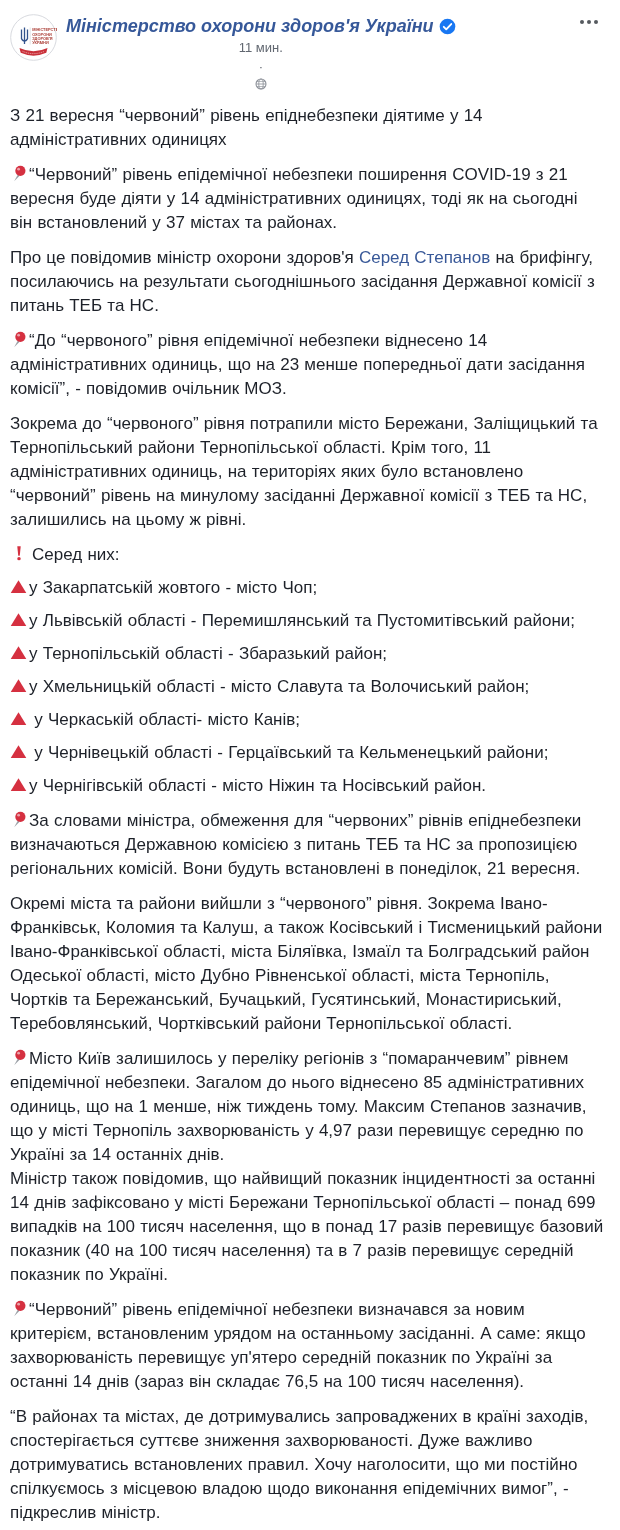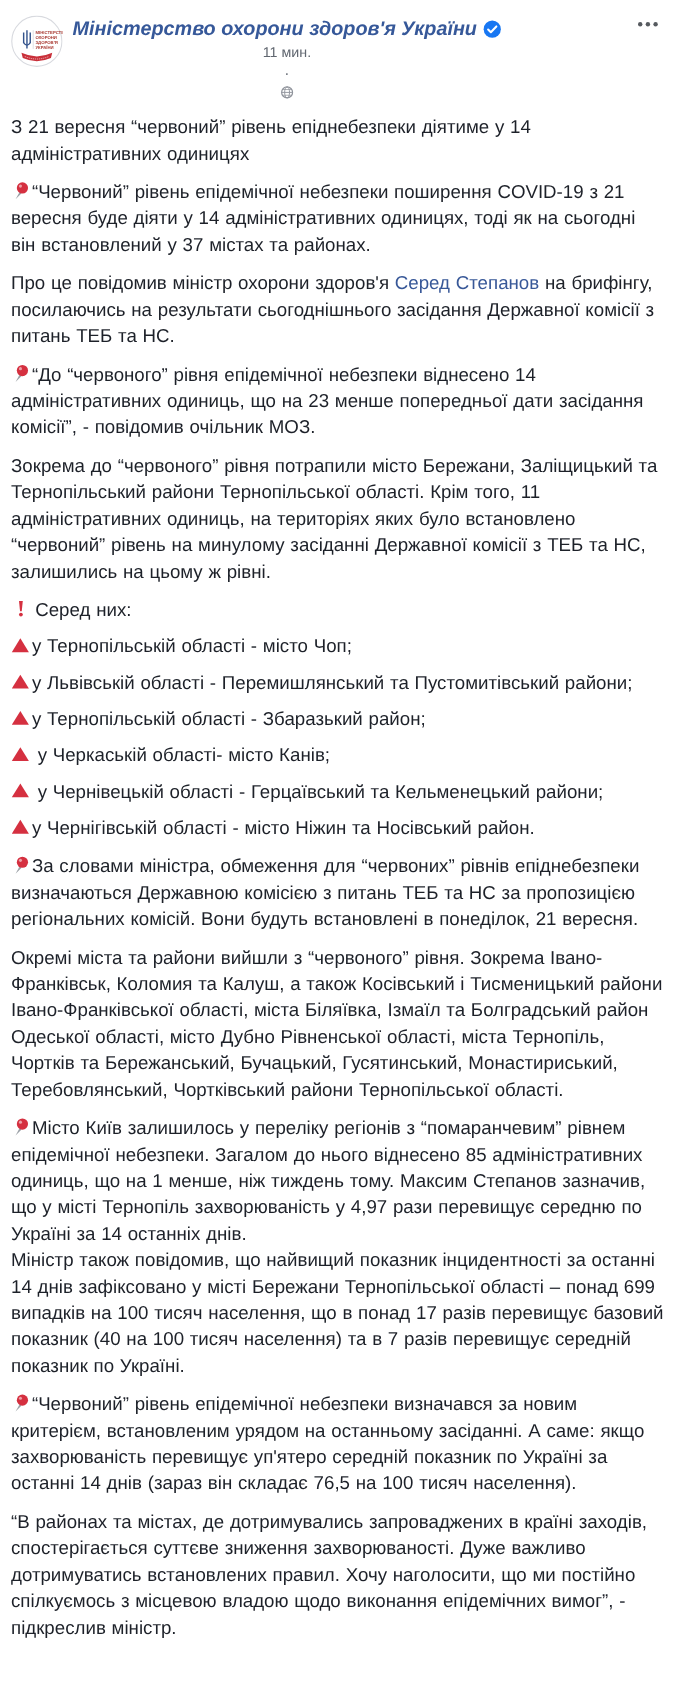--- a/index.html
+++ b/index.html
@@ -140,30 +140,33 @@
           </svg></span><span>“До “червоного” рівня епідемічної небезпеки віднесено 14 адміністративних одиниць, що на 23 менше попередньої дати засідання комісії”, - повідомив очільник МОЗ.</span></p>
 
     <p class="para"><span>Зокрема до “червоного” рівня потрапили місто Бережани, Заліщицький та Тернопільський райони Тернопільської області. Крім того, 11 адміністративних одиниць, на територіях яких було встановлено “червоний” рівень на минулому засіданні Державної комісії з ТЕБ та НС, залишились на цьому ж рівні.</span></p>
 
     <p class="para"><span class="emoji exclaim"><svg width="12" height="16">
             <use href="#sym-exclaim"></use>
           </svg></span><span>Серед них:</span></p>
 
     <p class="para item"><span class="emoji tri"><svg width="17" height="15">
             <use href="#sym-tri"></use>
-          </svg></span><span>у Тернопільській області - місто Чоп;</span></p>
+          </svg></span><span>у Закарпатській жовтого - місто Чоп;</span></p>
 
     <p class="para item"><span class="emoji tri"><svg width="17" height="15">
             <use href="#sym-tri"></use>
           </svg></span><span>у Львівській області - Перемишлянський та Пустомитівський райони;</span></p>
 
     <p class="para item"><span class="emoji tri"><svg width="17" height="15">
             <use href="#sym-tri"></use>
           </svg></span><span>у Тернопільській області - Збаразький район;</span></p>
 
+    <p class="para item"><span class="emoji tri"><svg width="17" height="15">
+            <use href="#sym-tri"></use>
+          </svg></span><span>у Хмельницькій області - місто Славута та Волочиський район;</span></p>
 
     <p class="para item"><span class="emoji tri"><svg width="17" height="15">
             <use href="#sym-tri"></use>
           </svg></span><span> у Черкаській області- місто Канів;</span></p>
 
     <p class="para item"><span class="emoji tri"><svg width="17" height="15">
             <use href="#sym-tri"></use>
           </svg></span><span> у Чернівецькій області - Герцаївський та Кельменецький райони;</span></p>
 
     <p class="para item"><span class="emoji tri"><svg width="17" height="15">

